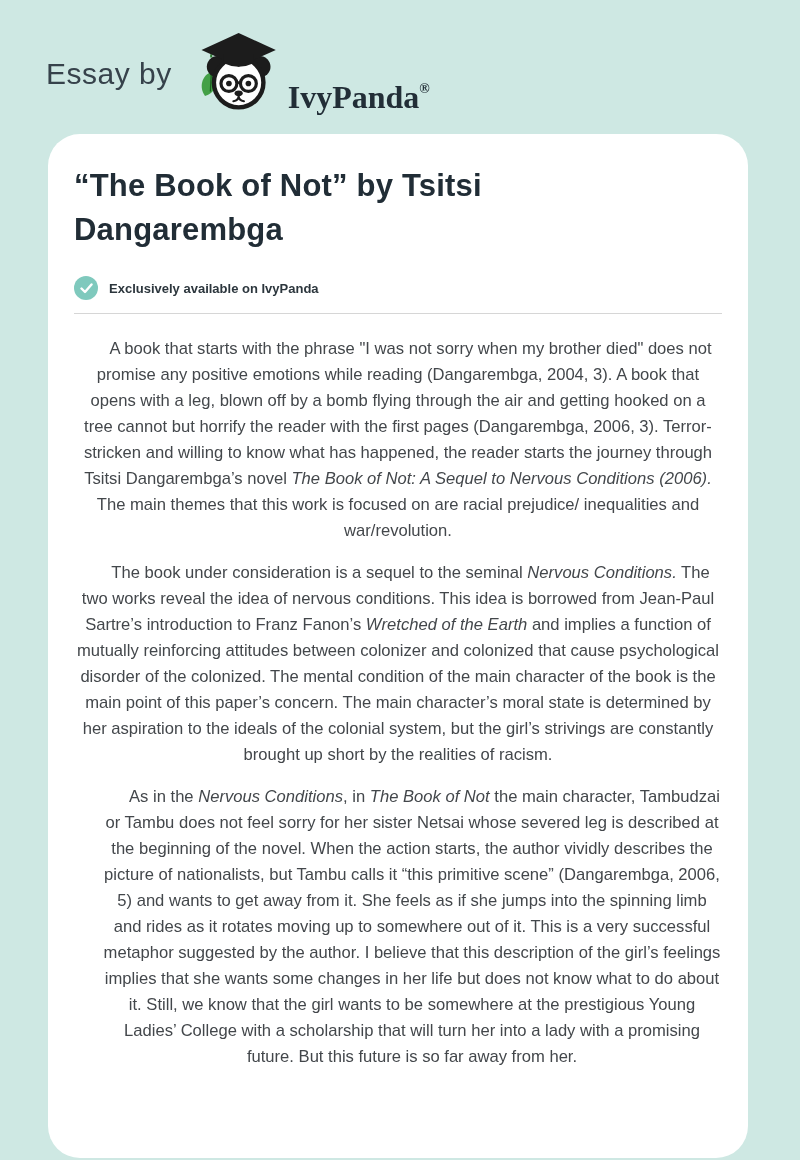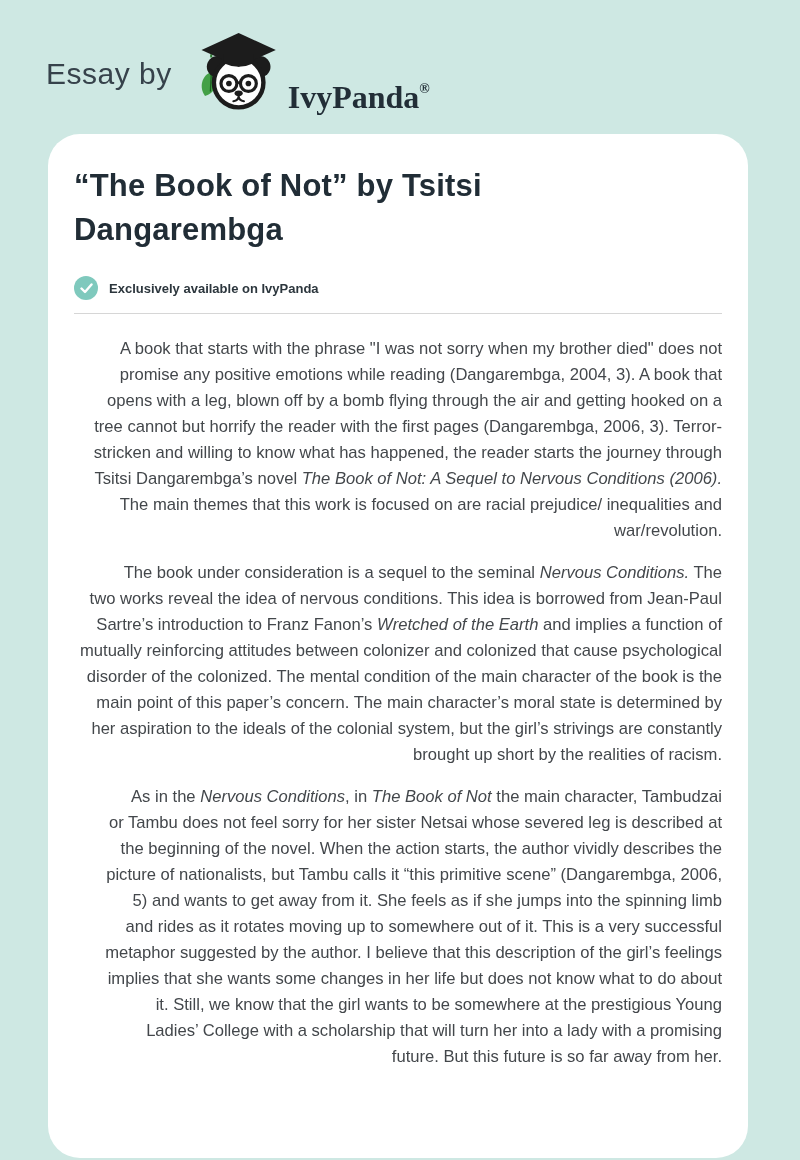--- a/index.html
+++ b/index.html
@@ -86,21 +86,21 @@
     border: none;
     border-top: 1px solid #d6d6d6;
     margin: 0 0 22px 0;
   }
   .essay-body { color: #43474b; }
   .essay-p {
     font-size: 16.6px;
     line-height: 26px;
     text-indent: 25px;
     margin-bottom: 16px;
-    text-align: right;
+    text-align: center;
   }
   .essay-p:last-child { margin-bottom: 0; margin-left: 28px; }
   .essay-p em { font-style: italic; }
 </style>
 </head>
 <body>
 
 <header class="site-header">
   <span class="essay-by">Essay by</span>
   <span class="logo-wrap">

